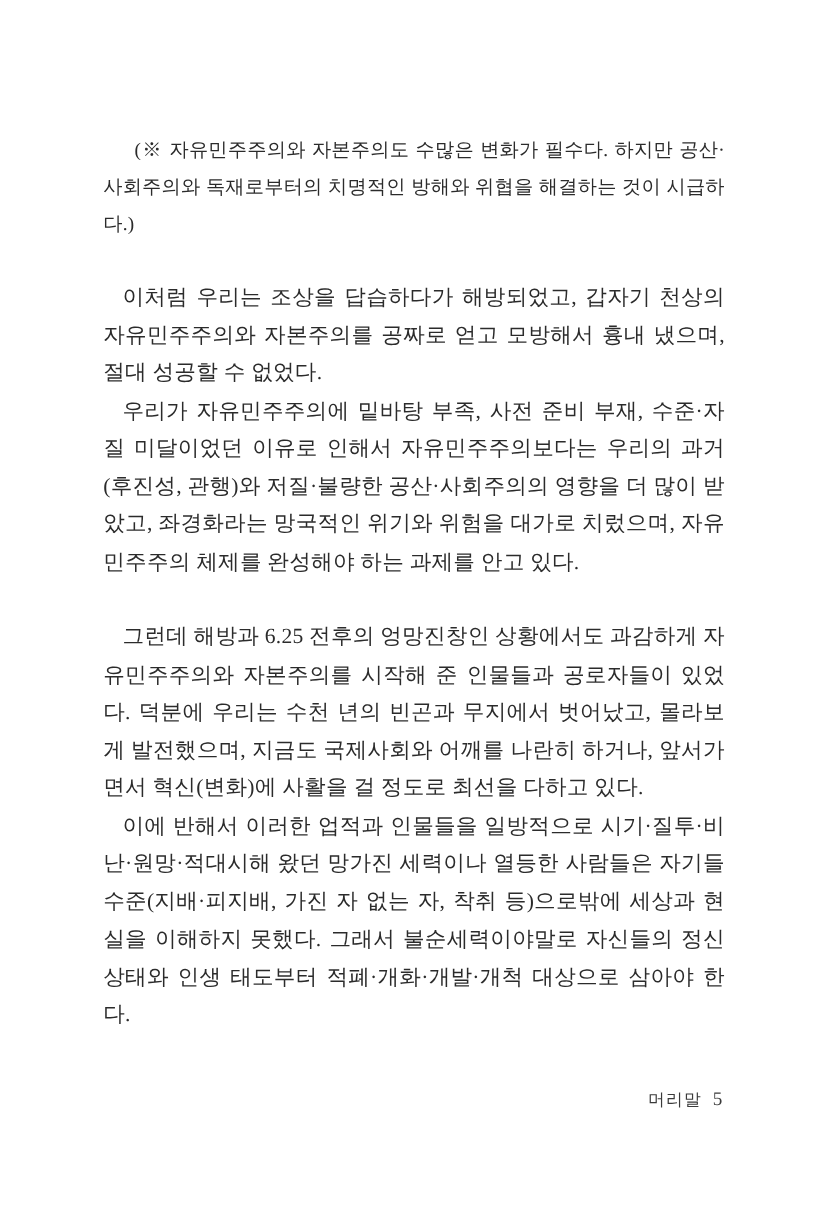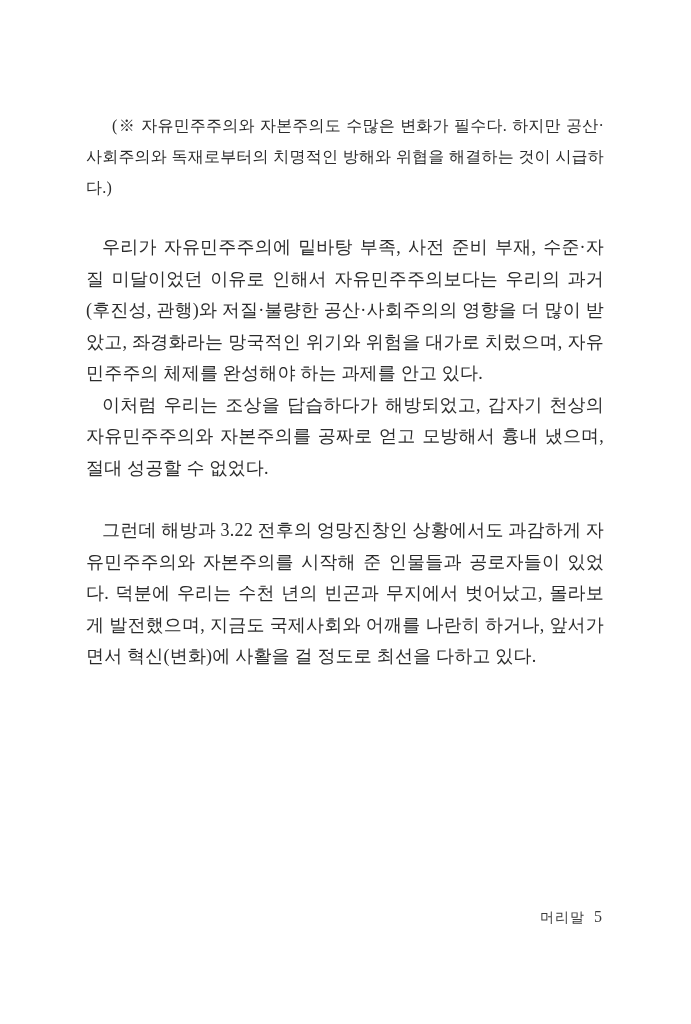--- a/index.html
+++ b/index.html
@@ -59,26 +59,27 @@
 </style>
 </head>
 <body>
 
 <div class="page">
 
   <div class="text-block">
 
     <p class="note-paragraph">(※ 자유민주주의와 자본주의도 수많은 변화가 필수다. 하지만 공산·사회주의와 독재로부터의 치명적인 방해와 위협을 해결하는 것이 시급하다.)</p>
 
+    <p class="body-paragraph">이처럼 우리는 조상을 답습하다가 해방되었고, 갑자기 천상의 자유민주주의와 자본주의를 공짜로 얻고 모방해서 흉내 냈으며, 절대 성공할 수 없었다.</p>
+
     <p class="body-paragraph">우리가 자유민주주의에 밑바탕 부족, 사전 준비 부재, 수준·자질 미달이었던 이유로 인해서 자유민주주의보다는 우리의 과거(후진성, 관행)와 저질·불량한 공산·사회주의의 영향을 더 많이 받았고, 좌경화라는 망국적인 위기와 위험을 대가로 치렀으며, 자유민주주의 체제를 완성해야 하는 과제를 안고 있다.</p>
 
-    <p class="body-paragraph">이처럼 우리는 조상을 답습하다가 해방되었고, 갑자기 천상의 자유민주주의와 자본주의를 공짜로 얻고 모방해서 흉내 냈으며, 절대 성공할 수 없었다.</p>
+    <p class="body-paragraph new-section">그런데 해방과 6.25 전후의 엉망진창인 상황에서도 과감하게 자유민주주의와 자본주의를 시작해 준 인물들과 공로자들이 있었다. 덕분에 우리는 수천 년의 빈곤과 무지에서 벗어났고, 몰라보게 발전했으며, 지금도 국제사회와 어깨를 나란히 하거나, 앞서가면서 혁신(변화)에 사활을 걸 정도로 최선을 다하고 있다.</p>
 
-    <p class="body-paragraph new-section">그런데 해방과 3.22 전후의 엉망진창인 상황에서도 과감하게 자유민주주의와 자본주의를 시작해 준 인물들과 공로자들이 있었다. 덕분에 우리는 수천 년의 빈곤과 무지에서 벗어났고, 몰라보게 발전했으며, 지금도 국제사회와 어깨를 나란히 하거나, 앞서가면서 혁신(변화)에 사활을 걸 정도로 최선을 다하고 있다.</p>
-
+    <p class="body-paragraph">이에 반해서 이러한 업적과 인물들을 일방적으로 시기·질투·비난·원망·적대시해 왔던 망가진 세력이나 열등한 사람들은 자기들 수준(지배·피지배, 가진 자 없는 자, 착취 등)으로밖에 세상과 현실을 이해하지 못했다. 그래서 불순세력이야말로 자신들의 정신 상태와 인생 태도부터 적폐·개화·개발·개척 대상으로 삼아야 한다.</p>
 
 
   </div>
 
   <div class="page-footer">
     <span class="footer-section-label">머리말</span><span class="footer-page-number">5</span>
   </div>
 
 </div>
 

